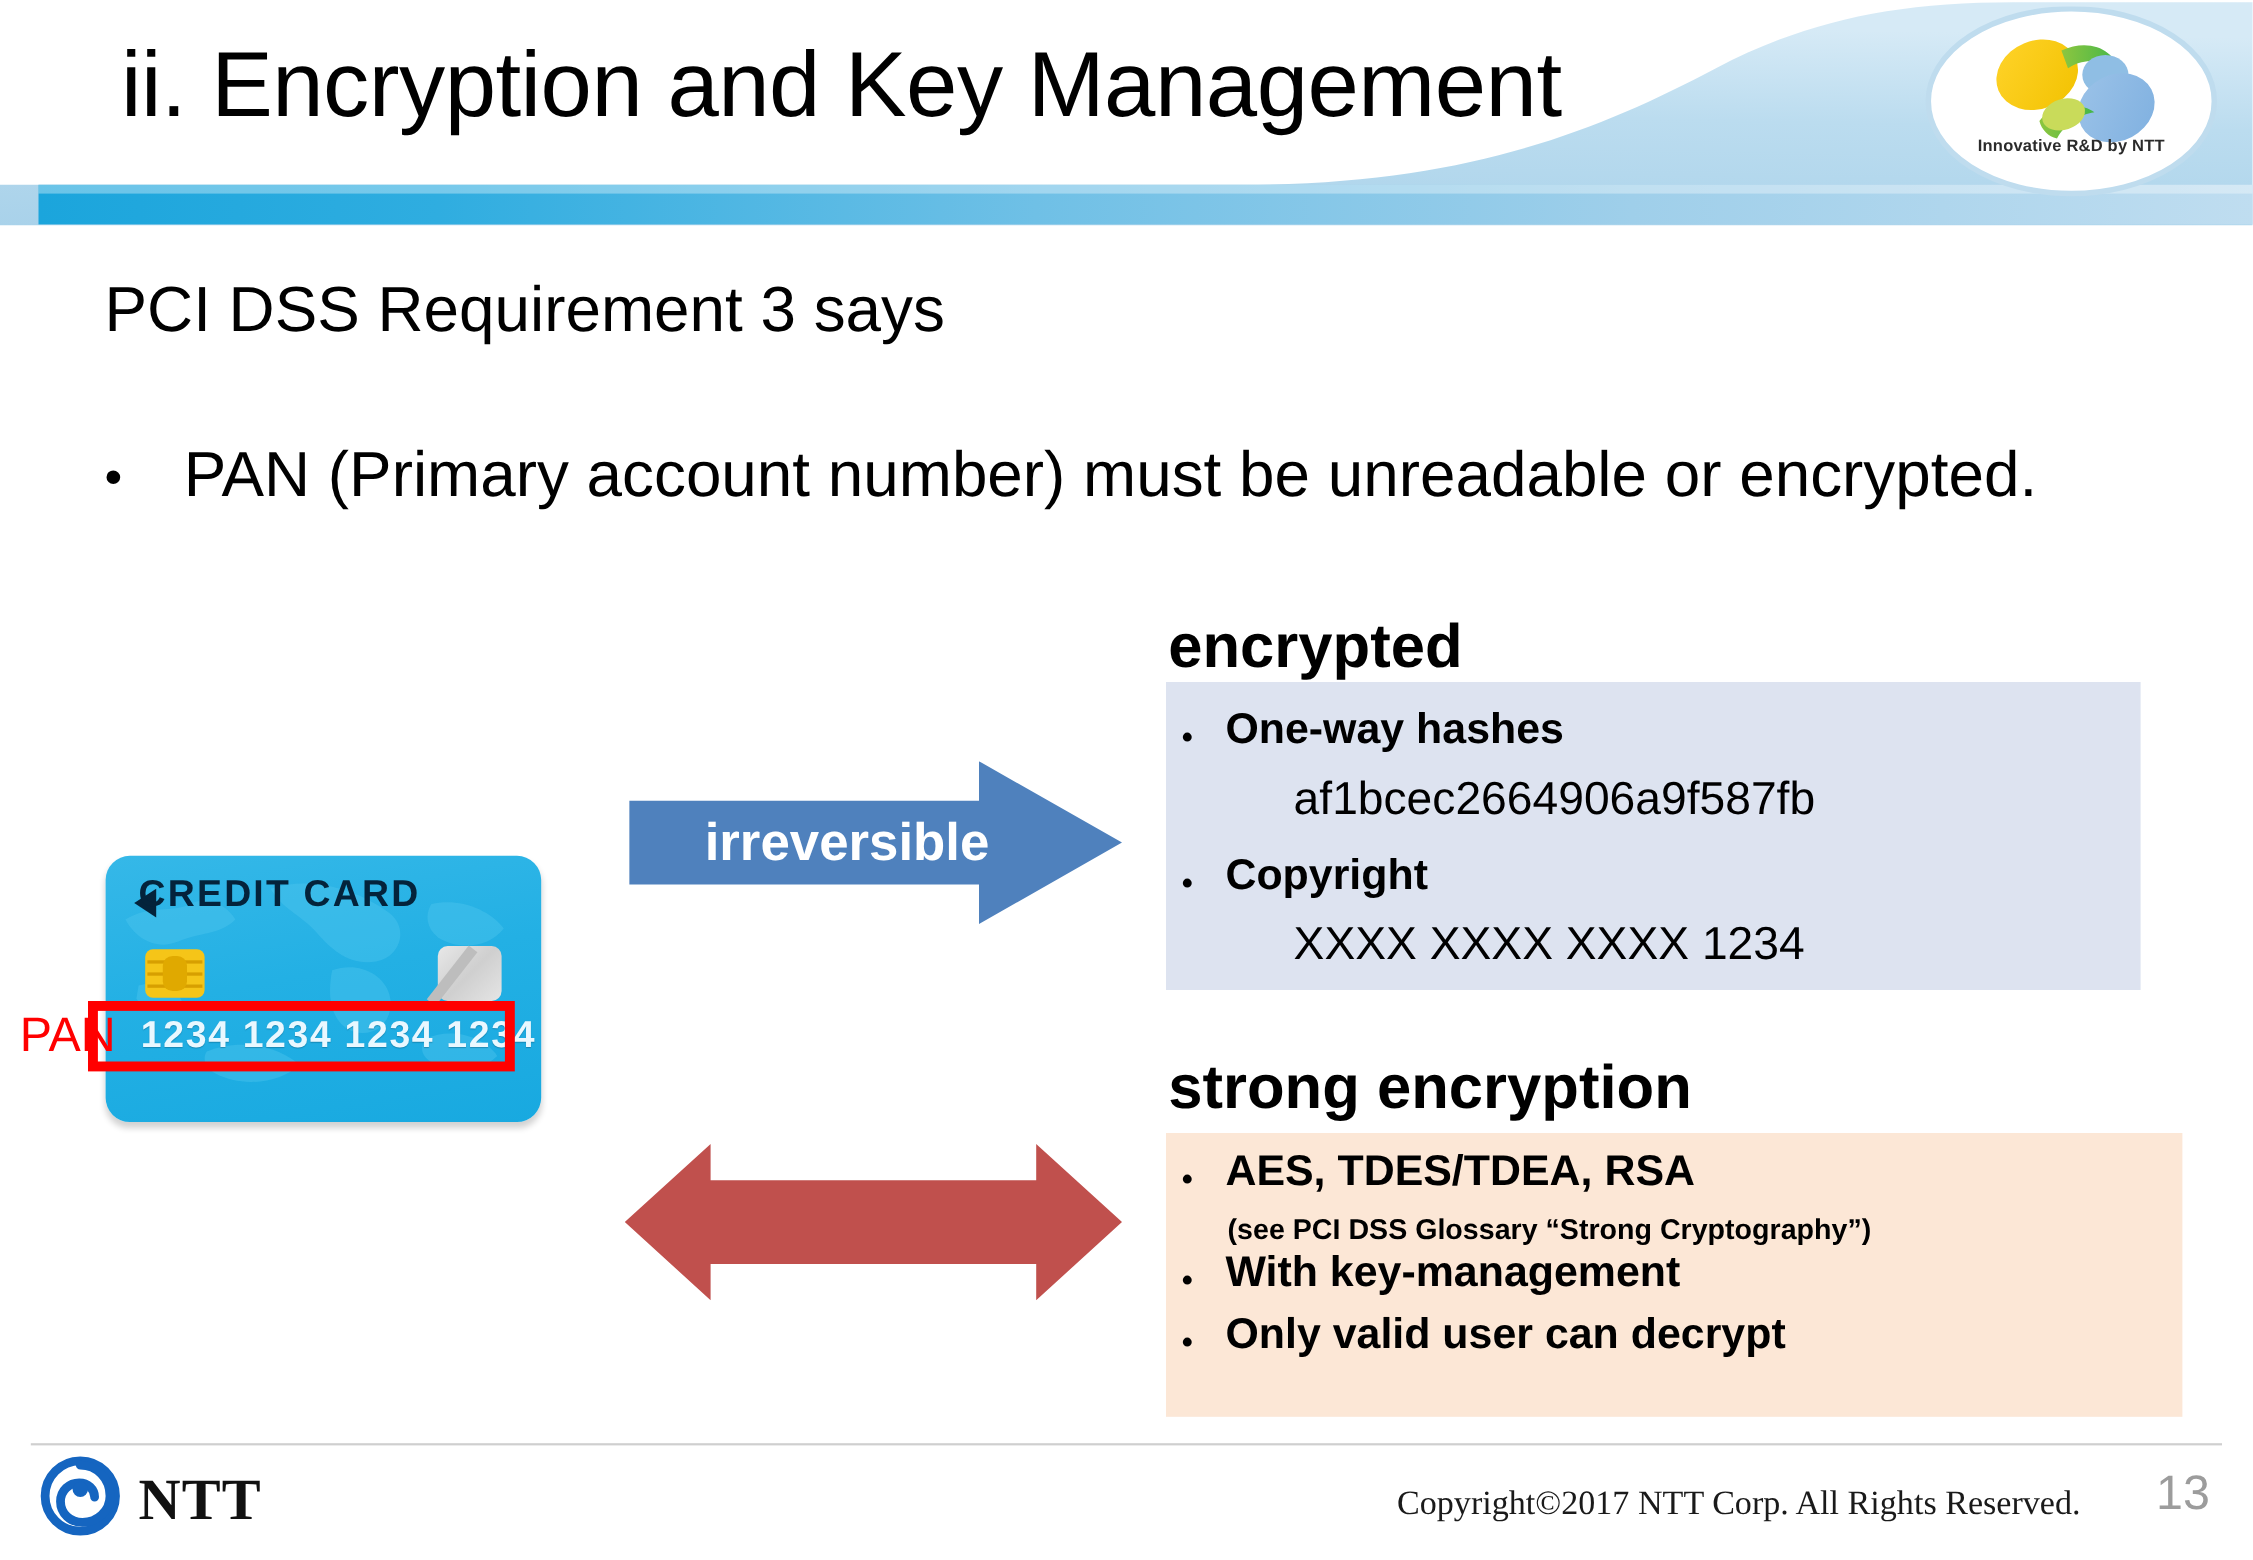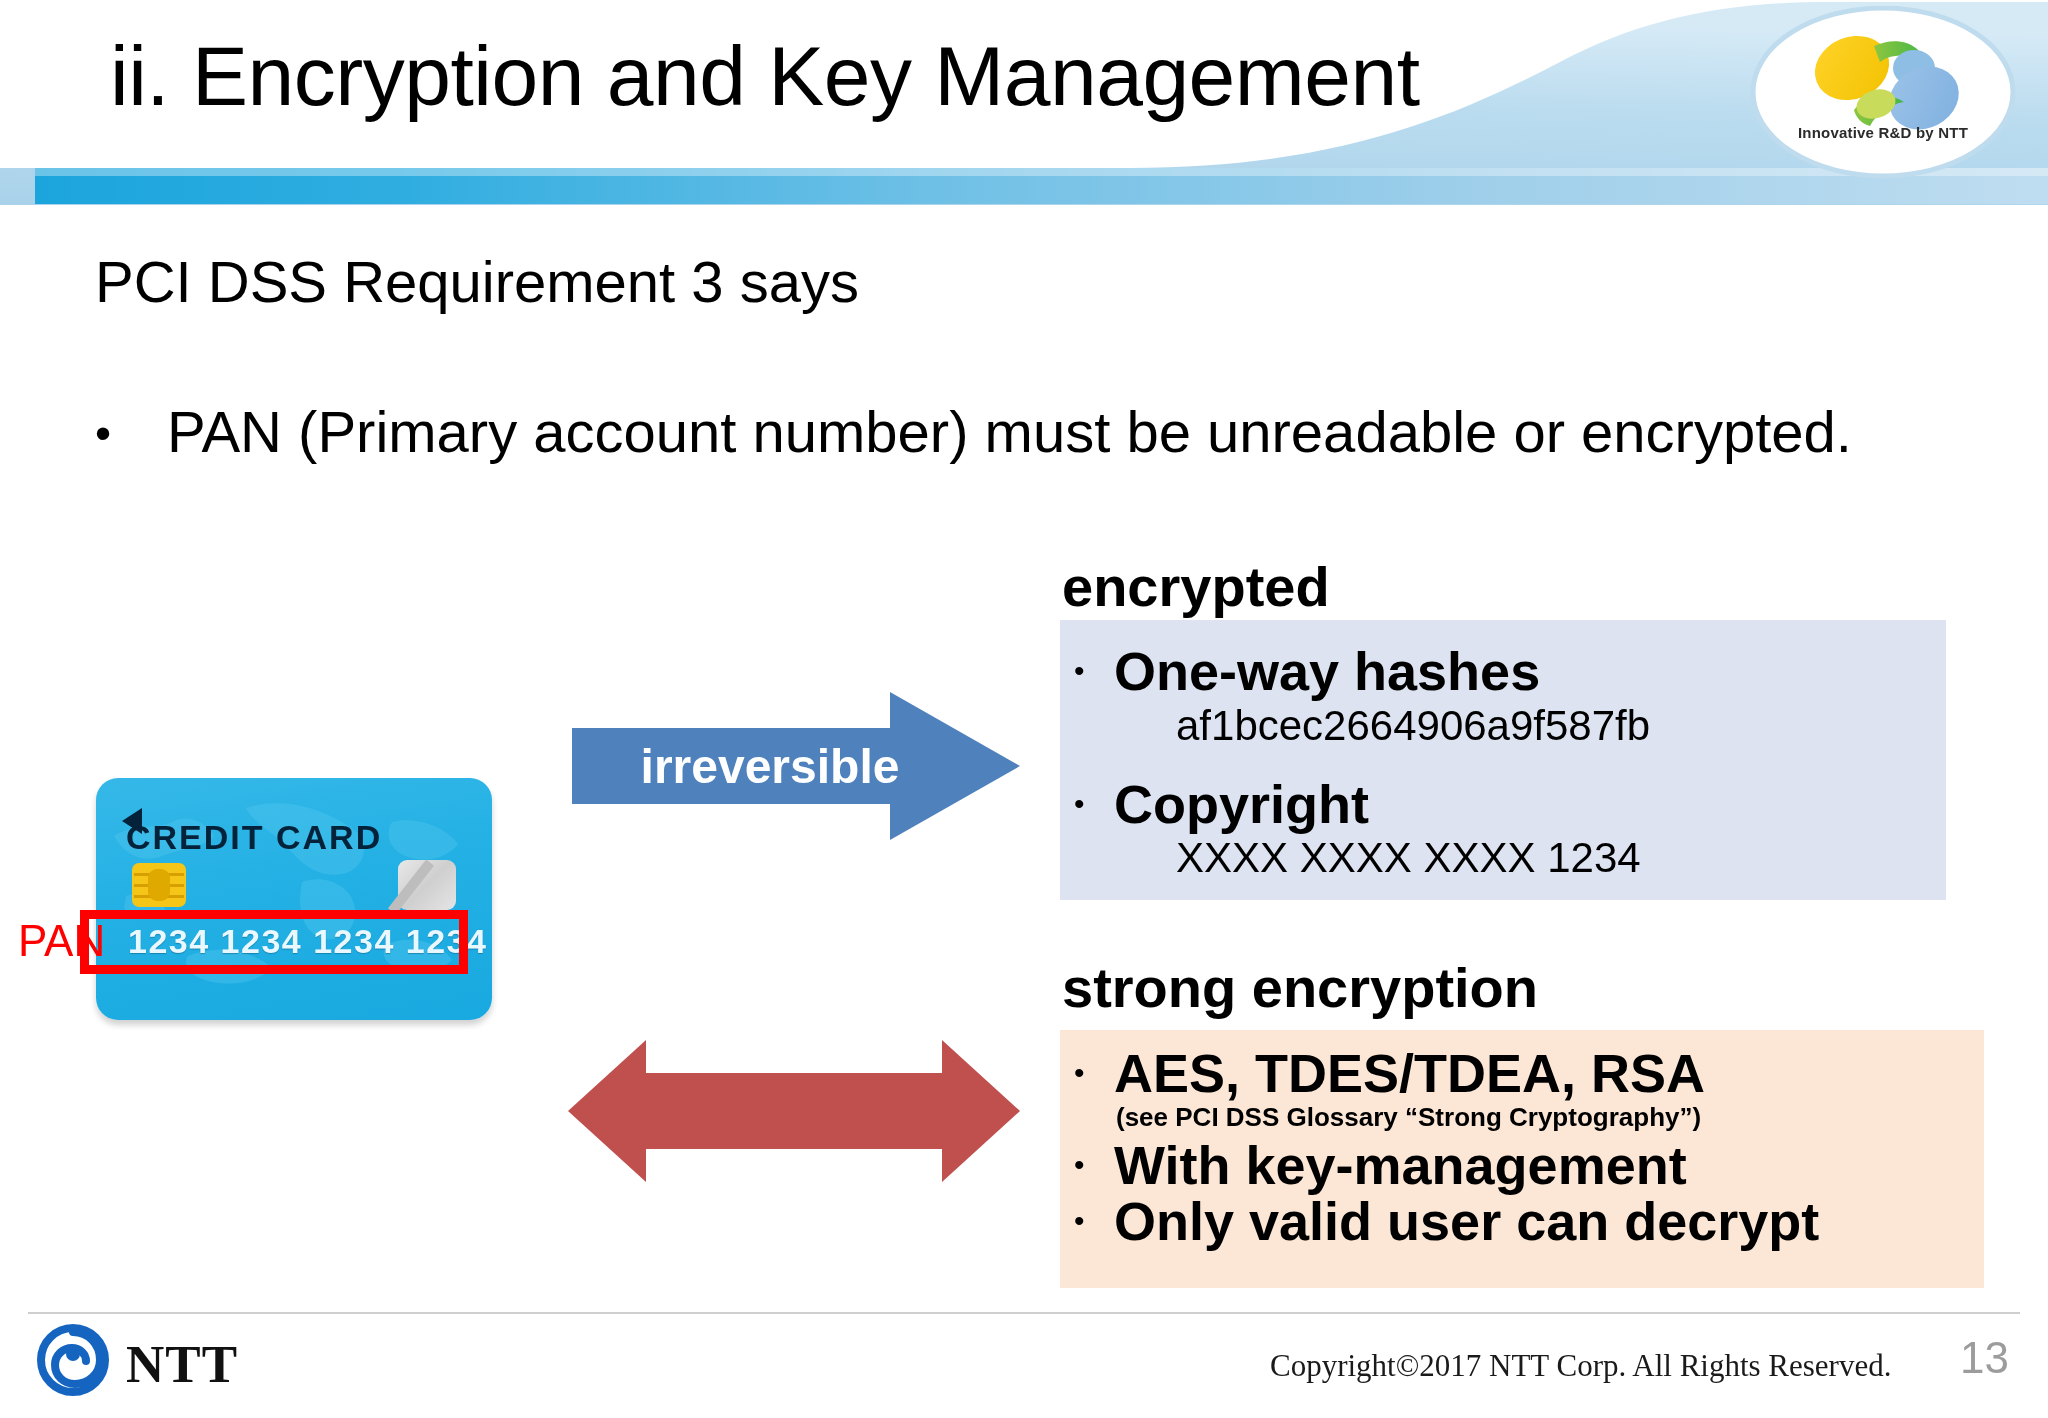--- a/index.html
+++ b/index.html
@@ -126,21 +126,20 @@
   .card-brand {
     position: absolute;
     left: 30px;
     top: 16px;
     font-size: 34px;
     font-weight: bold;
     color: #04233b;
     font-family: "Liberation Sans", sans-serif;
     letter-spacing: 2px;
     white-space: nowrap;
-    margin-top: 24px;
   }
   .card-arrow {
     position: absolute;
     left: 26px;
     top: 30px;
     width: 0; height: 0;
     border-top: 13px solid transparent;
     border-bottom: 13px solid transparent;
     border-right: 20px solid #04233b;
   }
@@ -284,21 +283,21 @@
     line-height: 1;
     color: #000;
     margin-right: 0;
     width: 54px;
     text-align: left;
     padding-left: 14px;
     padding-top: 14px;
     box-sizing: border-box;
   }
   .pb-main {
-    font-size: 54px;
+    font-size: 39px;
     font-weight: bold;
     color: #000000;
     font-family: "Liberation Sans", sans-serif;
     line-height: 1.08;
     white-space: nowrap;
   }
   .pb-sub {
     font-size: 42px;
     font-weight: 400;
     color: #000000;

